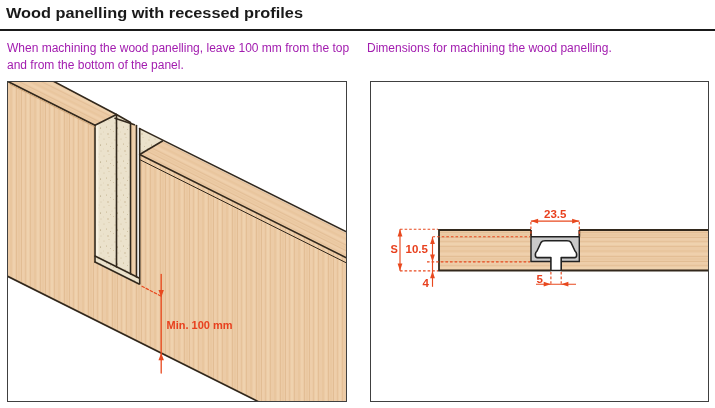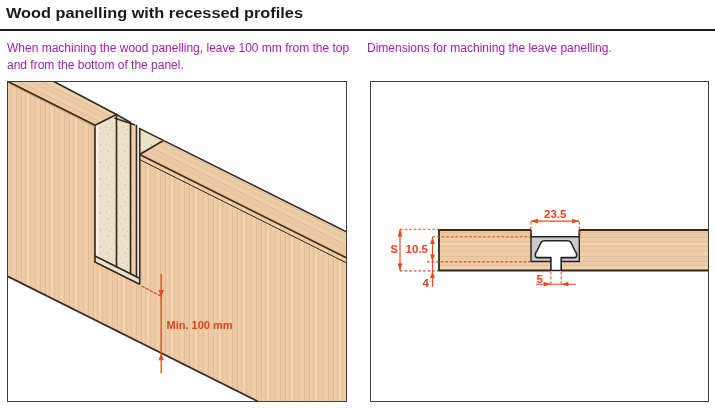--- a/index.html
+++ b/index.html
@@ -16,21 +16,21 @@
 </style>
 </head>
 <body>
 
 <div class="title">Wood panelling with recessed profiles</div>
 
 <div class="rule"></div>
 
 <div class="para" id="p1">When machining the wood panelling, leave 100 mm from the top and from the bottom of the panel.</div>
 
-<div class="para" id="p2">Dimensions for machining the leave panelling.</div>
+<div class="para" id="p2">Dimensions for machining the wood panelling.</div>
 
 <div class="panel" id="panelL">
 <svg width="338" height="319" viewBox="8 82 338 319">
 <defs>
   <pattern id="vg" width="24" height="400" patternUnits="userSpaceOnUse">
     <rect width="24" height="400" fill="#eccba6"></rect>
     <path d="M1.5 0V400" stroke="#e6c29a" stroke-width="1"></path>
     <path d="M4 0V400" stroke="#f1d5b1" stroke-width="1.5"></path>
     <path d="M6.5 0V400" stroke="#e2bc92" stroke-width="0.8"></path>
     <path d="M11 0V400" stroke="#e9c69e" stroke-width="2"></path>

